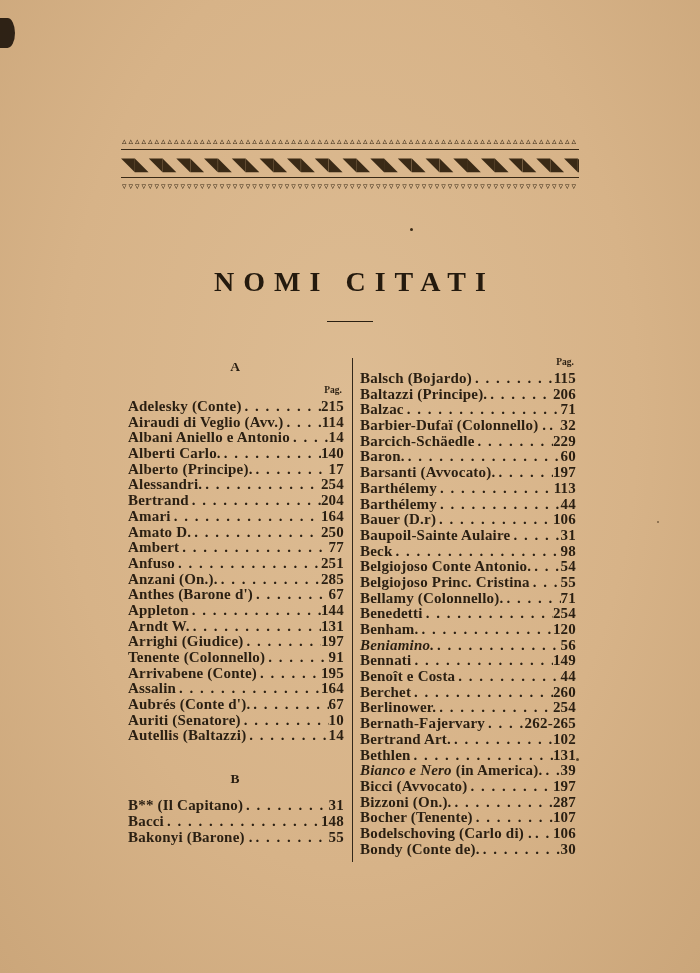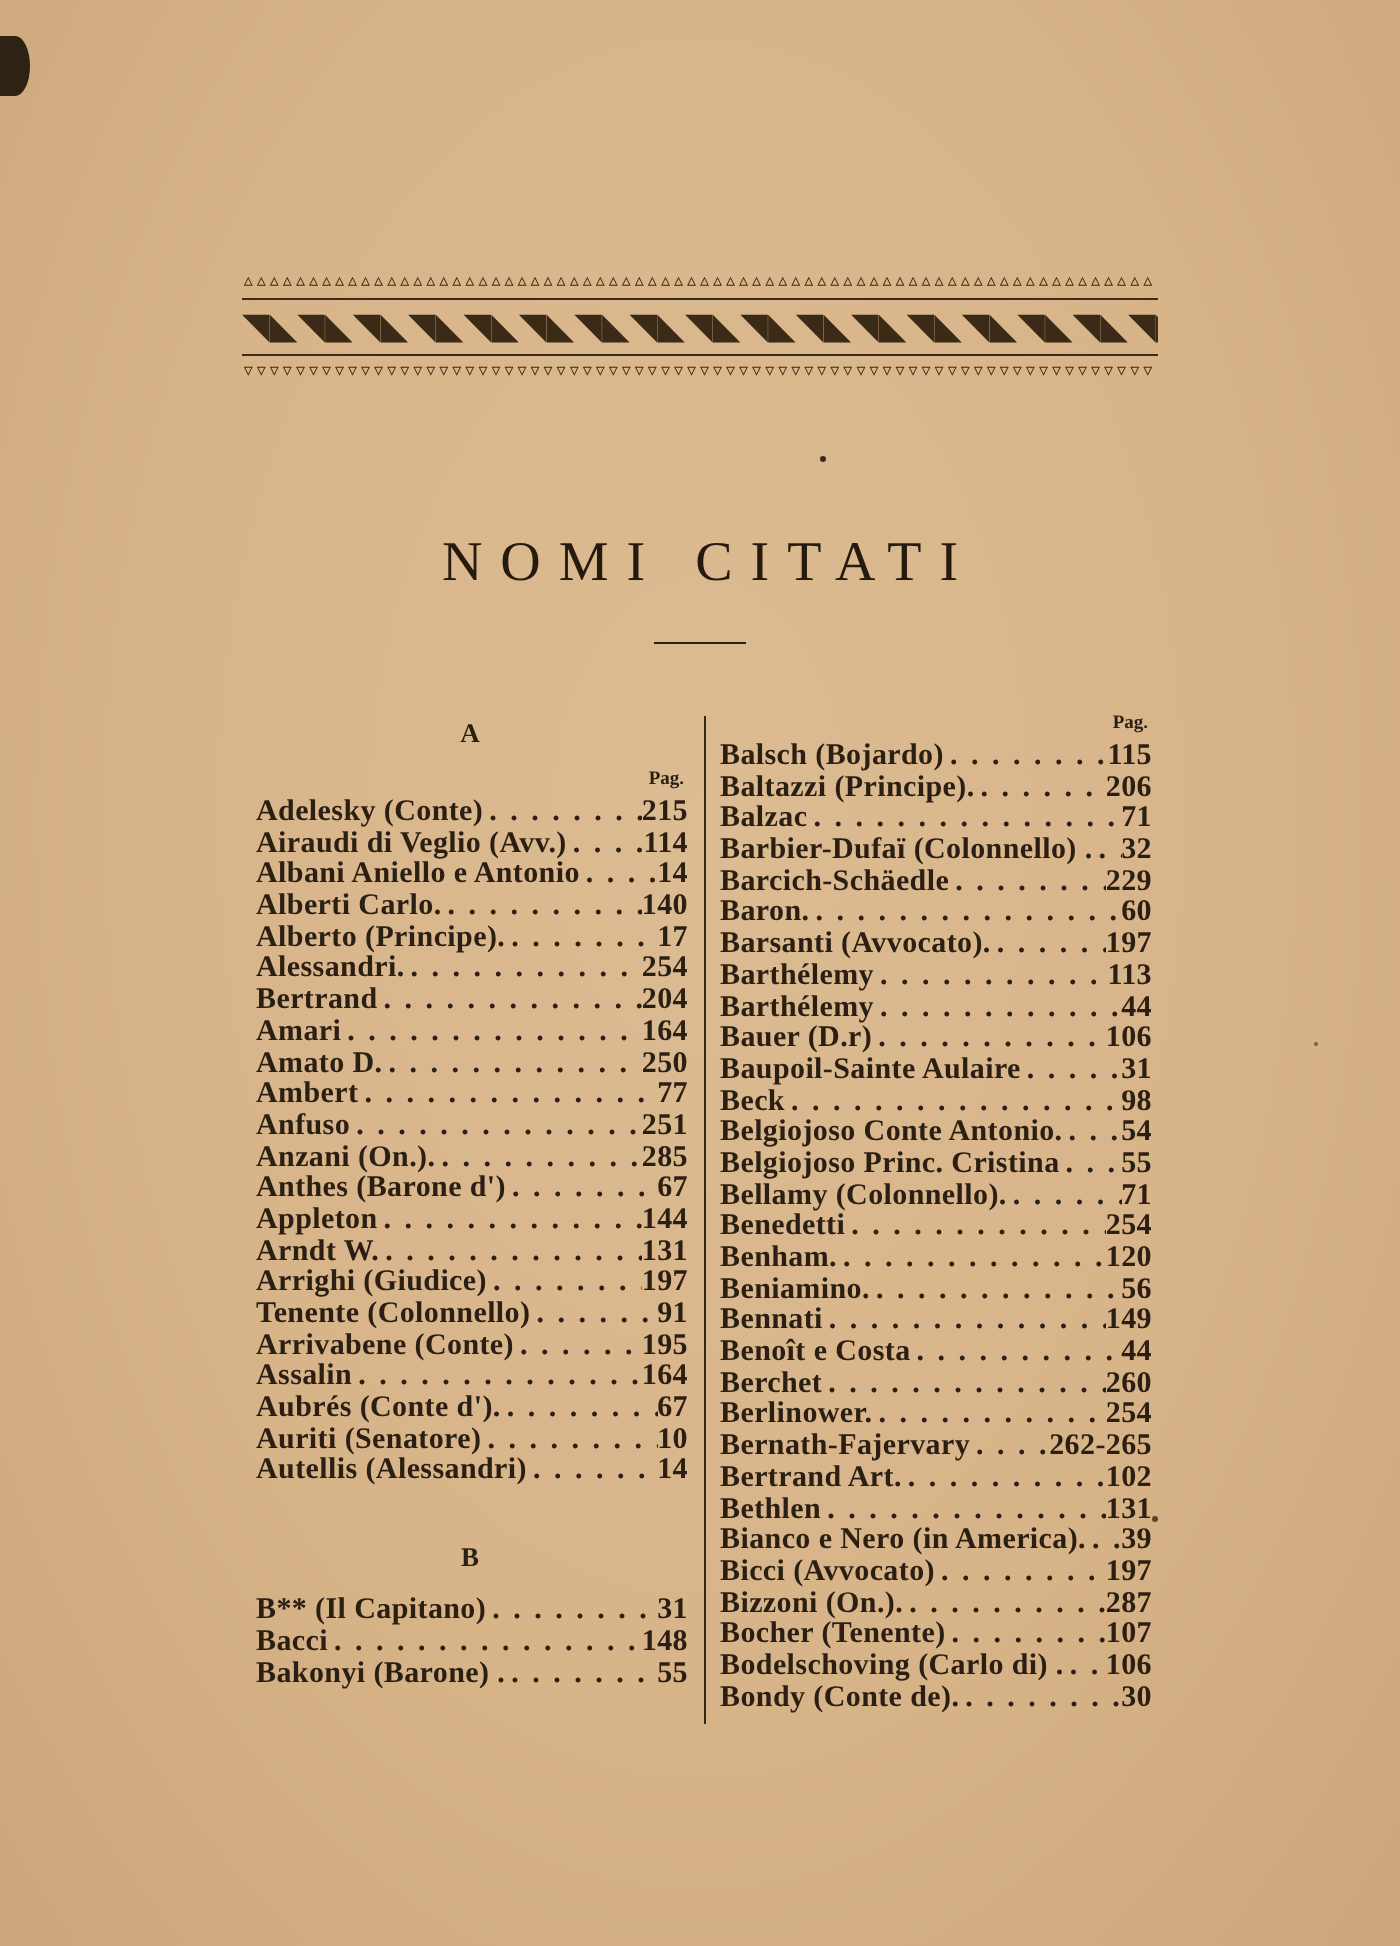--- a/index.html
+++ b/index.html
@@ -32,21 +32,21 @@
   .orn-top{font-size:9px;line-height:15px;letter-spacing:2px;overflow:hidden;white-space:nowrap;height:15px;}
   .orn-mid{
     font-size:18px;line-height:27px;height:27px;overflow:hidden;white-space:nowrap;
     border-top:1.5px solid #3a2a16;border-bottom:1.5px solid #3a2a16;letter-spacing:0px;
   }
   .orn-bottom{font-size:9px;line-height:16px;letter-spacing:2px;overflow:hidden;white-space:nowrap;height:16px;}
 
   
   .title{
     position:absolute;left:0;top:266px;width:700px;margin:0;
-    text-align:center;font-size:28px;font-weight:400;
+    text-align:center;font-size:28px;font-weight:700;
     letter-spacing:9px;text-indent:9px;color:#241a0e;
   }
   .title-rule{
     position:absolute;left:327px;top:321px;width:46px;height:0;
     border-top:1.6px solid #2a1f12;
   }
 
   
   .columns{
     position:absolute;left:128px;top:356px;width:449px;
@@ -62,21 +62,21 @@
   .pag-label{
     font-size:9.5px;text-align:right;
     line-height:13px;padding-right:2px;margin-bottom:2px;font-weight:bold;
   }
   .row{
     display:flex;align-items:baseline;
     font-size:15px;font-weight:bold;line-height:15.7px;height:15.7px;
     letter-spacing:.2px;white-space:nowrap;
   }
   .n{white-space:nowrap;}
-  .it{}
+  .it{font-style:italic;}
   .note{font-style:normal;}
   .leader{
     flex:1;overflow:hidden;white-space:nowrap;
     letter-spacing:1.5px;padding:0 3px;min-width:6px;
   }
   .p{white-space:nowrap;text-align:left;}
 </style>
 </head>
 <body>
 
@@ -199,21 +199,21 @@
           <span class="n"><span>Aubrés (Conte d').</span></span>
           <span class="leader">. . . . . . . . . . . . . . . . . . . . . . . . . . . . . . . .</span>
           <span class="p">67</span>
         </div>
         <div class="row">
           <span class="n"><span>Auriti (Senatore)</span></span>
           <span class="leader">. . . . . . . . . . . . . . . . . . . . . . . . . . . . . . . .</span>
           <span class="p">10</span>
         </div>
         <div class="row">
-          <span class="n"><span>Autellis (Alessandri)</span></span>
+          <span class="n"><span>Autellis (Baltazzi)</span></span>
           <span class="leader">. . . . . . . . . . . . . . . . . . . . . . . . . . . . . . . .</span>
           <span class="p">14</span>
         </div>
         <div class="sec-header later">B</div>
         <div class="row">
           <span class="n"><span>B** (Il Capitano)</span></span>
           <span class="leader">. . . . . . . . . . . . . . . . . . . . . . . . . . . . . . . .</span>
           <span class="p">31</span>
         </div>
         <div class="row">

